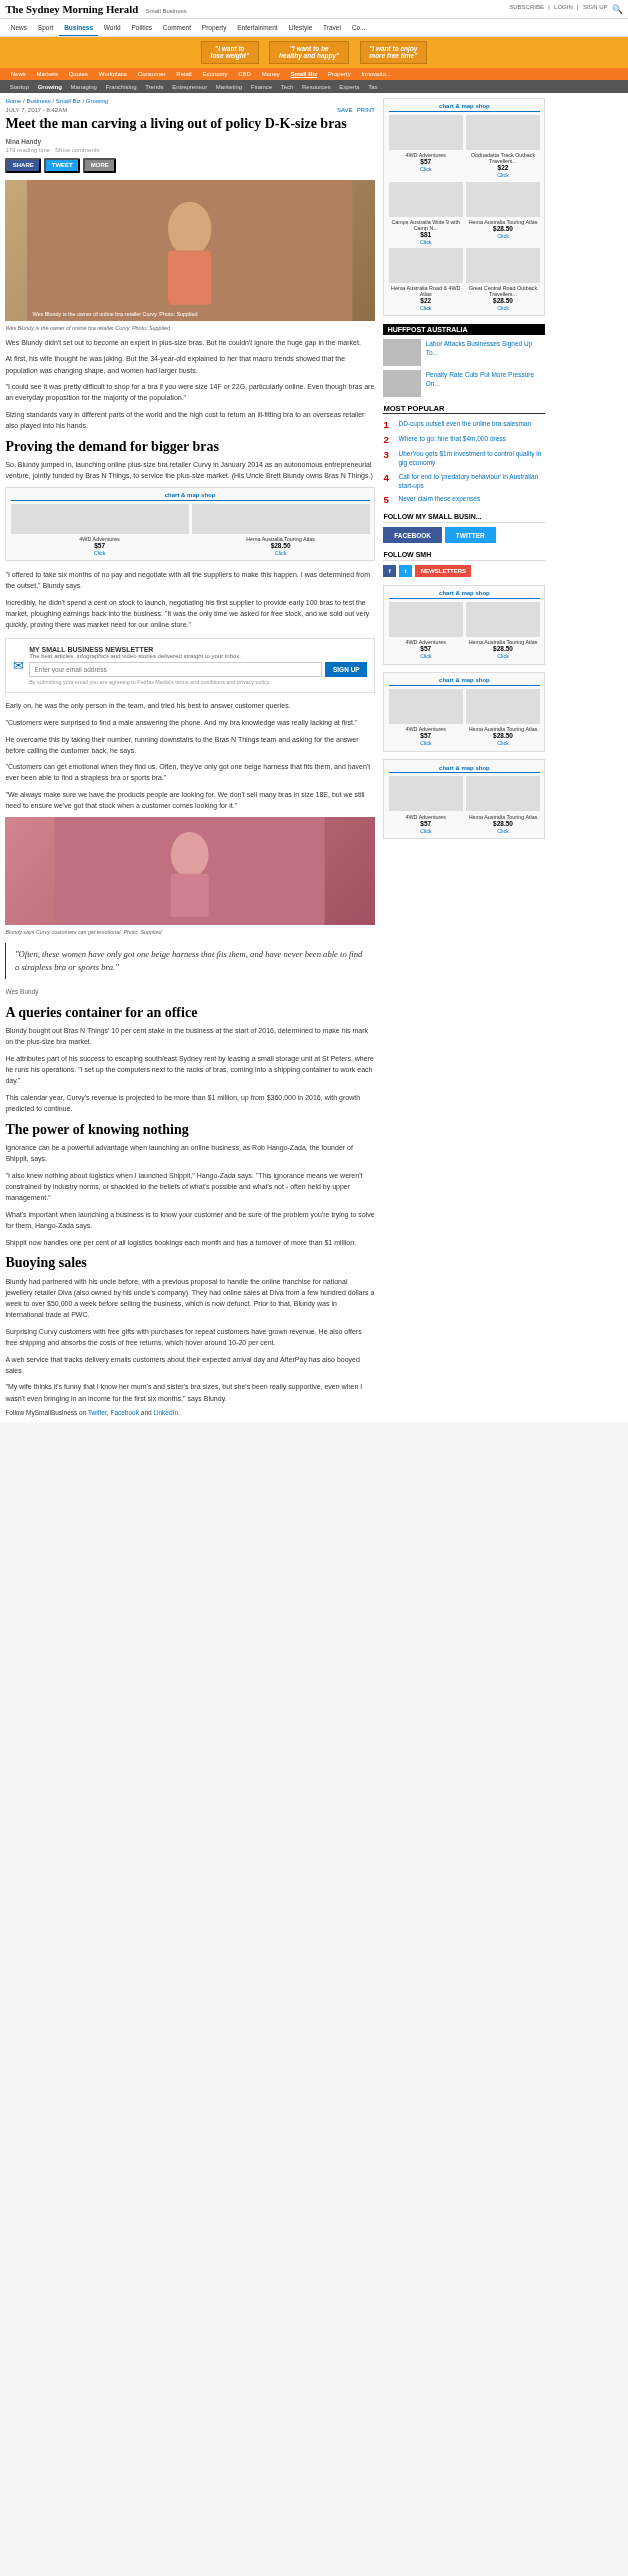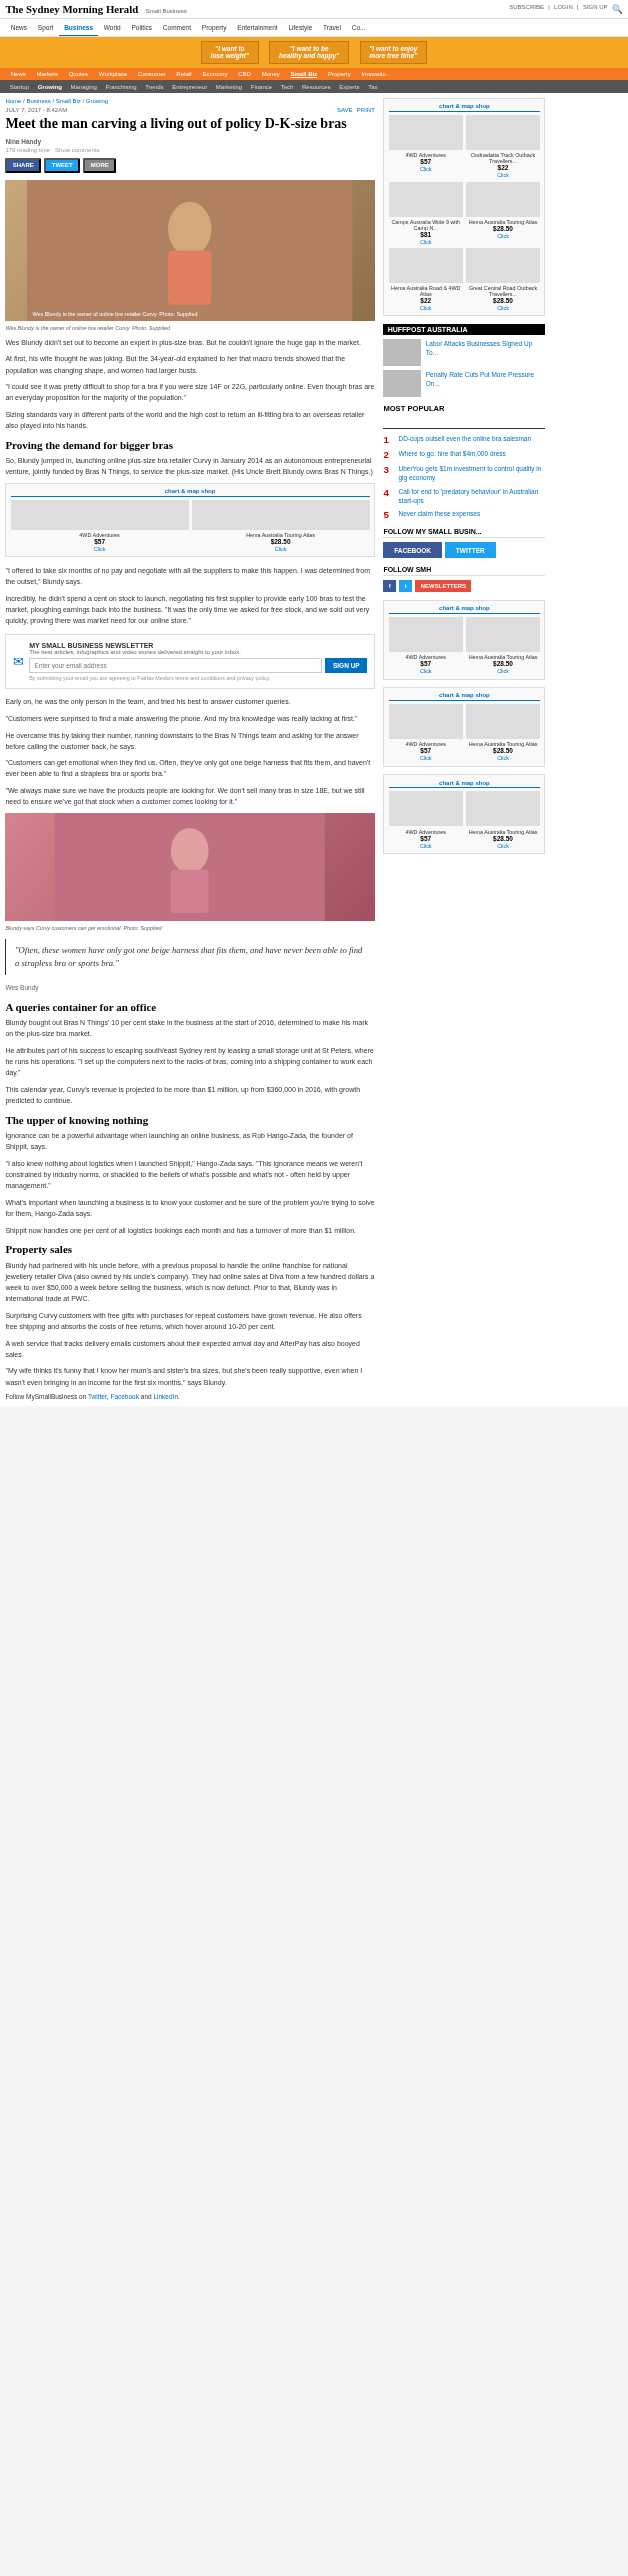--- a/index.html
+++ b/index.html
@@ -62,21 +62,21 @@
     .social-btn.fb { background: #3b5998; }
     .social-btn.tw { background: #1da1f2; }
     .social-btn.more { background: #888; }
 
     
     .article-img { width: 100%; margin-bottom: 4.3px; background: #ccc; height: 141px; display: flex; align-items: center; justify-content: center; font-size: 6.5px; color: #666; position: relative; overflow: hidden; }
     .img-caption { font-size: 5.4px; color: #666; margin-bottom: 5.4px; font-style: italic; }
 
     
     .article-body p { font-size: 7px; line-height: 1.6; margin-bottom: 5.4px; color: #333; }
-    .article-body h2 { font-family: Georgia, serif; font-size: 11px; font-weight: bold; color: #000; margin: 7.6px 0 4.3px; }
+    .article-body h2 { font-family: Georgia, serif; font-size: 14px; font-weight: bold; color: #000; margin: 7.6px 0 4.3px; }
     .article-body blockquote { border-left: 1.6px solid #333; padding: 5.4px 8.6px; margin: 7.6px 0; font-family: Georgia, serif; font-size: 8.6px; font-style: italic; color: #333; line-height: 1.5; }
 
     
     .newsletter-box { background: #fff; border: 0.5px solid #ddd; padding: 6.5px; margin: 7.6px 0; display: flex; align-items: center; gap: 5.4px; }
     .newsletter-icon { font-size: 13px; color: #0070c0; }
     .newsletter-title { font-size: 7px; font-weight: bold; color: #333; }
     .newsletter-sub { font-size: 6px; color: #666; }
     .newsletter-input { flex: 1; padding: 3.2px 4.3px; border: 0.5px solid #ccc; font-size: 6.5px; }
     .newsletter-btn { background: #0070c0; color: #fff; padding: 3.8px 7.6px; font-size: 6.5px; font-weight: bold; border: none; cursor: pointer; }
     .newsletter-terms { font-size: 5.4px; color: #999; margin-top: 2.2px; }
@@ -93,21 +93,21 @@
 
     
     .huffpost-section { margin-bottom: 7.6px; }
     .huffpost-title { background: #000; color: #fff; font-size: 7px; font-weight: bold; padding: 2.2px 4.3px; margin-bottom: 3.2px; }
     .huffpost-item { display: flex; gap: 4.3px; margin-bottom: 4.3px; align-items: flex-start; }
     .huffpost-item-img { width: 38px; height: 27px; background: #ccc; flex-shrink: 0; display: flex; align-items: center; justify-content: center; font-size: 4.9px; color: #666; }
     .huffpost-item-text { font-size: 6.5px; color: #0070c0; line-height: 1.4; }
 
     
     .popular-section { margin-bottom: 7.6px; }
-    .popular-title { font-size: 7.6px; font-weight: bold; color: #000; border-bottom: 1.1px solid #333; padding-bottom: 15px; margin-bottom: 4.3px; text-transform: uppercase; }
+    .popular-title { font-size: 7.6px; font-weight: bold; color: #000; border-bottom: 1.1px solid #333; padding-bottom: 0; margin-bottom: 4.3px; text-transform: uppercase; }
     .popular-item { display: flex; gap: 4.3px; margin-bottom: 4.3px; align-items: flex-start; }
     .popular-num { font-size: 9.7px; font-weight: bold; color: #c00; min-width: 10.8px; }
     .popular-text { font-size: 6.5px; color: #0070c0; line-height: 1.4; }
 
     
     .follow-section { margin-bottom: 7.6px; }
     .follow-title { font-size: 7px; font-weight: bold; color: #000; border-bottom: 0.5px solid #ddd; padding-bottom: 2.2px; margin-bottom: 4.3px; text-transform: uppercase; }
     .follow-btns { display: flex; gap: 3.2px; }
     .follow-btn { padding: 4.3px 10.8px; font-size: 6.5px; font-weight: bold; color: #fff; border: none; cursor: pointer; }
     .follow-btn.fb { background: #3b5998; }
@@ -317,27 +317,27 @@
         <blockquote>
           "Often, these women have only got one beige harness that fits them, and have never been able to find a strapless bra or sports bra."
         </blockquote>
         <p style="font-size:6.5px;color:#666;margin-bottom:7.6px;">Wes Bundy</p>
 
         <h2>A queries container for an office</h2>
         <p>Blundy bought out Bras N Things' 10 per cent stake in the business at the start of 2016, determined to make his mark on the plus-size bra market.</p>
         <p>He attributes part of his success to escaping south/east Sydney rent by leasing a small storage unit at St Peters, where he runs his operations. "I set up the computers next to the racks of bras, coming into a shipping container to work each day."</p>
         <p>This calendar year, Curvy's revenue is projected to be more than $1 million, up from $360,000 in 2016, with growth predicted to continue.</p>
 
-        <h2>The upper of knowing nothing</h2>
+        <h2>The power of knowing nothing</h2>
         <p>Ignorance can be a powerful advantage when launching an online business, as Rob Hango-Zada, the founder of Shippit, says.</p>
         <p>"I also knew nothing about logistics when I launched Shippit," Hango-Zada says. "This ignorance means we weren't constrained by industry norms, or shackled to the beliefs of what's possible and what's not - often held by upper management."</p>
         <p>What's important when launching a business is to know your customer and be sure of the problem you're trying to solve for them, Hango-Zada says.</p>
         <p>Shippit now handles one per cent of all logistics bookings each month and has a turnover of more than $1 million.</p>
 
-        <h2>Property sales</h2>
+        <h2>Buoying sales</h2>
         <p>Blundy had partnered with his uncle before, with a previous proposal to handle the online franchise for national jewellery retailer Diva (also owned by his uncle's company). They had online sales at Diva from a few hundred dollars a week to over $50,000 a week before selling the business, which is now defunct. Prior to that, Blundy was in international trade at PWC.</p>
         <p>Surprising Curvy customers with free gifts with purchases for repeat customers have grown revenue. He also offers free shipping and absorbs the costs of free returns, which hover around 10-20 per cent.</p>
         <p>A web service that tracks delivery emails customers about their expected arrival day and AfterPay has also booyed sales.</p>
         <p>"My wife thinks it's funny that I know her mum's and sister's bra sizes, but she's been really supportive, even when I wasn't even bringing in an income for the first six months," says Blundy.</p>
 
         <div class="article-follow">
           Follow MySmallBusiness on
           <a href="#">Twitter</a>,
           <a href="#">Facebook</a> and
           <a href="#">LinkedIn</a>.

